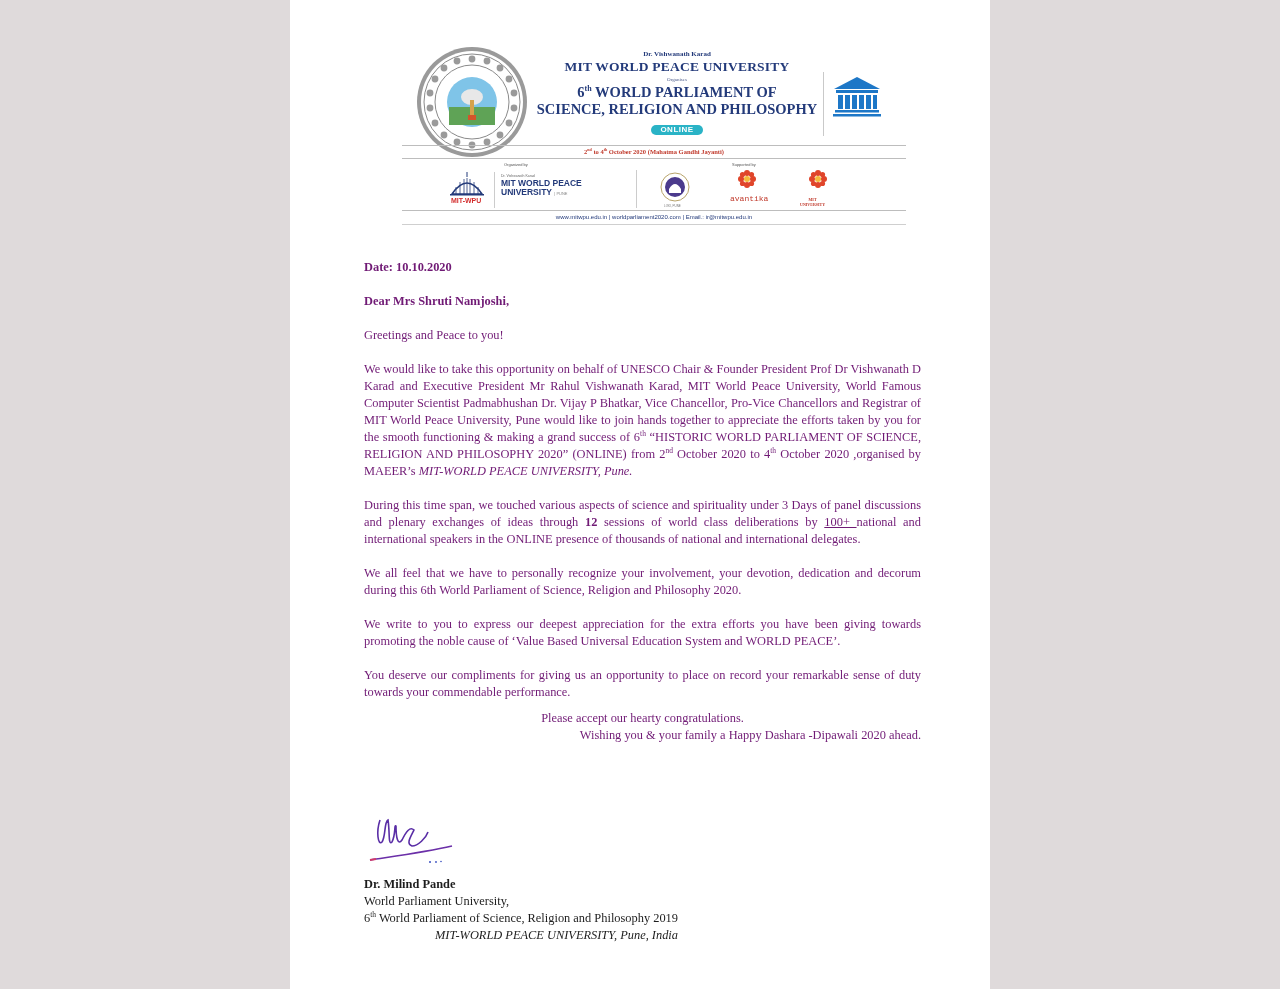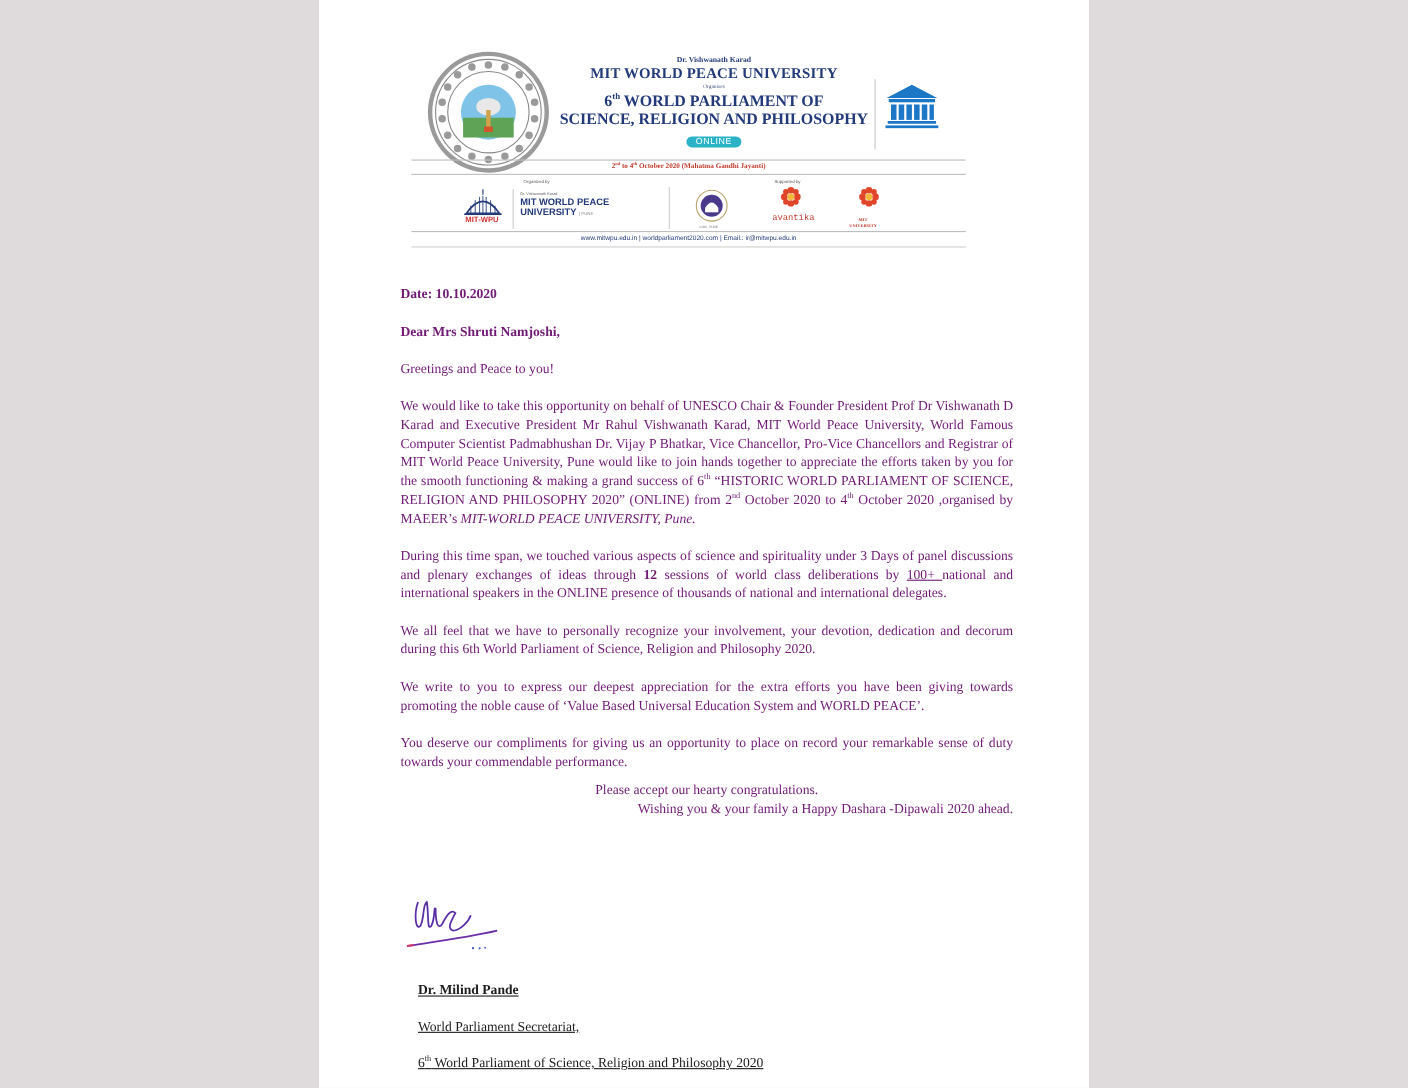--- a/index.html
+++ b/index.html
@@ -6,33 +6,33 @@
   body {
     width: 1280px; height: 989px; overflow: hidden;
     background: #dfdadb;
     font-family: "Liberation Serif", serif;
   }
   .page {
     position: absolute; left: 290px; top: 0; width: 700px; height: 989px;
     background: #ffffff;
   }
   
-  .lh { position: absolute; left: 84px; top: 42px; width: 504px; height: 186px; }
+  .lh { position: absolute; left: 112px; top: 42px; width: 504px; height: 186px; }
   .seal {
     position: absolute; left: 13px; top: 3px; width: 114px; height: 114px;
   }
   .lh-center { position: absolute; left: 120px; top: 8px; width: 310px; text-align: center; color: #233a7a; }
   .lh-small { font-size: 7px; font-weight: bold; color: #233a7a; line-height: 9px; }
   .lh-uni { font-size: 13.5px; font-weight: bold; letter-spacing: 0.2px; line-height: 16px; }
   .lh-org { font-size: 5px; color: #4a5a8a; line-height: 9px; }
   .lh-big { font-size: 14.5px; font-weight: bold; line-height: 17px; white-space: nowrap; }
   .lh-big sup { font-size: 8px; }
   .online-pill {
     display: inline-block; margin-top: 1px; font-family: "Liberation Sans", sans-serif;
-    font-size: 8px; font-weight: normal; color: #ffffff; letter-spacing: 0.5px;
+    font-size: 8px; font-weight: bold; color: #ffffff; letter-spacing: 0.5px;
     background: #2ab3c6; border-radius: 6px; padding: 0 9px; line-height: 10px;
   }
   .unesco-divider { position: absolute; left: 421px; top: 30px; width: 1px; height: 64px; background: #c9c9c9; }
   .unesco { position: absolute; left: 430px; top: 33px; width: 50px; height: 60px; }
   .rule1 { position: absolute; left: 0; top: 103px; width: 504px; height: 1px; background: #bdbdbd; }
   .dates { position: absolute; left: 0; top: 105px; width: 504px; text-align: center; font-size: 6.5px; font-weight: bold; color: #c0392b; line-height: 10px; }
   .dates sup { font-size: 4px; }
   .rule2 { position: absolute; left: 0; top: 116px; width: 504px; height: 1px; background: #bdbdbd; }
   .org-by { position: absolute; left: 102px; top: 120px; font-family: "Liberation Sans", sans-serif; font-size: 4px; color: #555; }
   .sup-by { position: absolute; left: 330px; top: 120px; font-family: "Liberation Sans", sans-serif; font-size: 4px; color: #555; }
@@ -64,21 +64,21 @@
   .date { margin-bottom: 17px !important; }
   .salutation { margin-bottom: 17px !important; }
   .greet { margin-bottom: 17px !important; }
   .para { margin-bottom: 17px !important; }
   .para-tight { margin-bottom: 9px !important; }
   sup { font-size: 7.5px; line-height: 0; }
   .u { text-decoration: underline; }
   .it { font-style: italic; text-align: right; }
   .sig { position: absolute; left: 76px; top: 812px; width: 92px; height: 54px; }
   .signatory { position: absolute; left: 74px; top: 876px; font-size: 12.4px; line-height: 17px; color: #1d1d1d; }
-  .signatory p { margin: 16px; text-decoration: underline; }
+  .signatory p { margin: 0; }
 </style>
 </head>
 <body>
 
 <div class="page">
 
   <div class="lh">
     <svg class="seal" viewBox="0 0 114 114">
       <g fill="#9a9a9a">
         <circle cx="57" cy="57" r="55"></circle>
@@ -235,17 +235,17 @@
     <path d="M14 8 C10 20 12 34 16 30 C20 24 18 10 22 8 C24 20 22 34 26 30 C30 22 28 12 30 14 C30 26 32 34 36 28 C40 20 44 14 48 18 C44 26 40 32 46 34 C52 34 60 26 62 20" fill="none" stroke="#5a2ea6" stroke-width="1.6"></path>
     <path d="M4 48 C30 44 60 40 86 34" fill="none" stroke="#6b2fa8" stroke-width="1.6"></path>
     <path d="M4 48 L10 47" stroke="#d03a6a" stroke-width="1.8"></path>
     <circle cx="64" cy="50" r="1" fill="#3a4fc0"></circle>
       <circle cx="70" cy="50" r="0.9" fill="#3a4fc0"></circle>
       <circle cx="75" cy="49.5" r="0.8" fill="#3a4fc0"></circle>
   </svg>
 
   <div class="signatory">
     <p class="b">Dr. Milind Pande</p>
-    <p>World Parliament Secretariat,</p>
-    <p><span>6</span><sup>th</sup><span> World Parliament of Science, Religion and Philosophy 2020</span></p>
+    <p>World Parliament University,</p>
+    <p><span>6</span><sup>th</sup><span> World Parliament of Science, Religion and Philosophy 2019</span></p>
     <p class="it">MIT-WORLD PEACE UNIVERSITY, Pune, India</p>
   </div>
 </div>
 
 </body></html>

